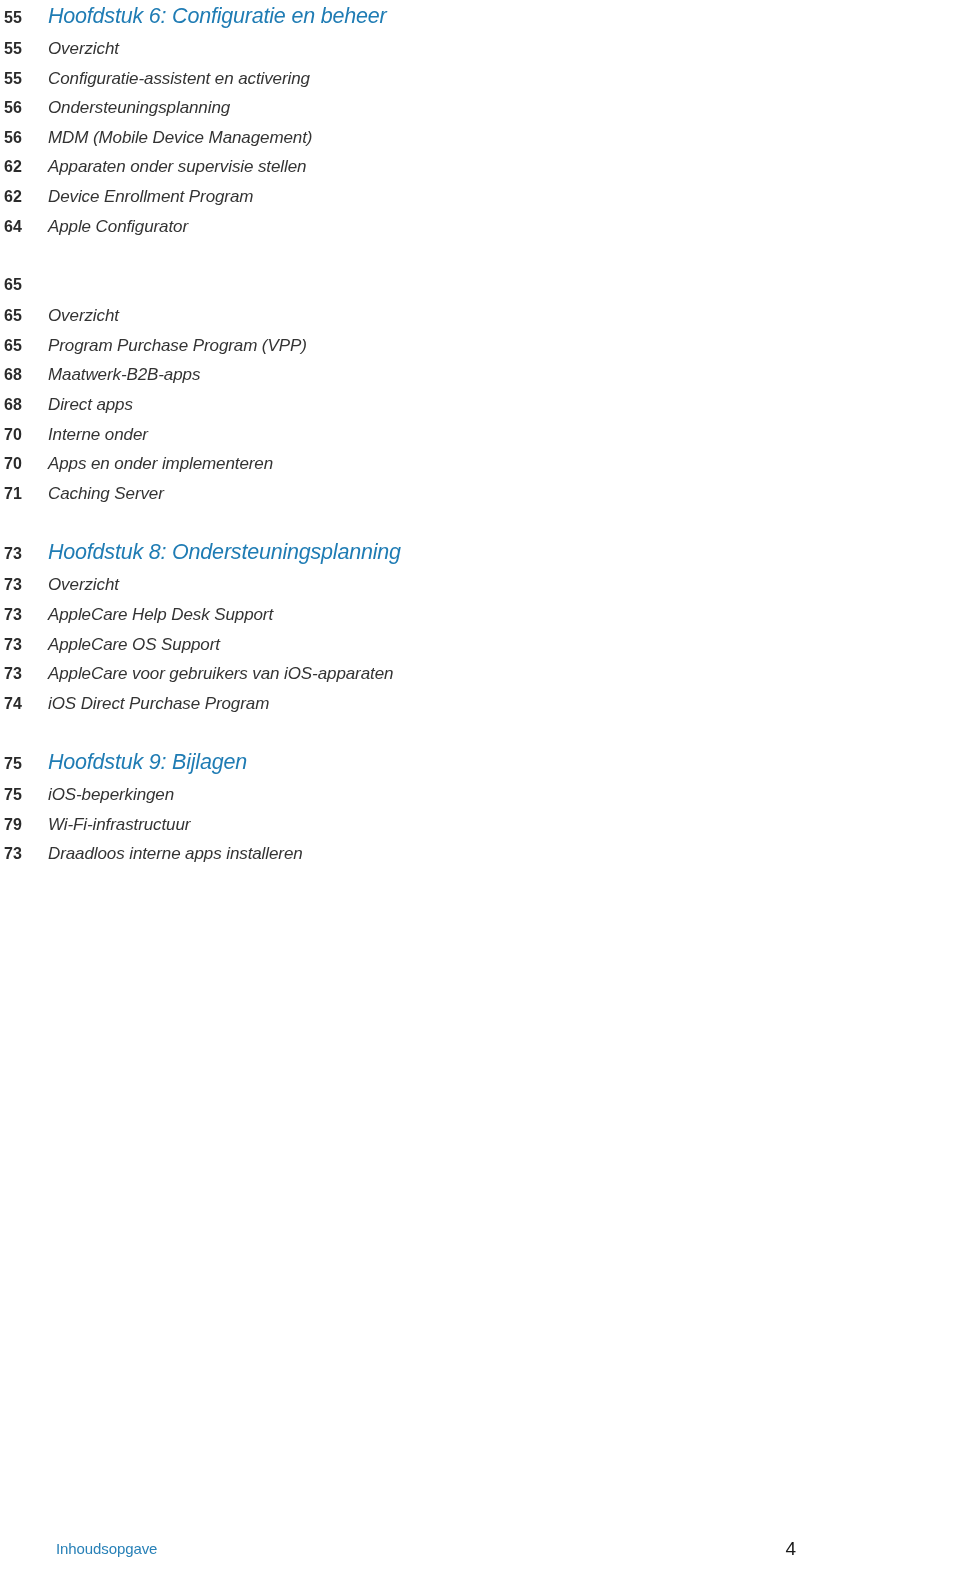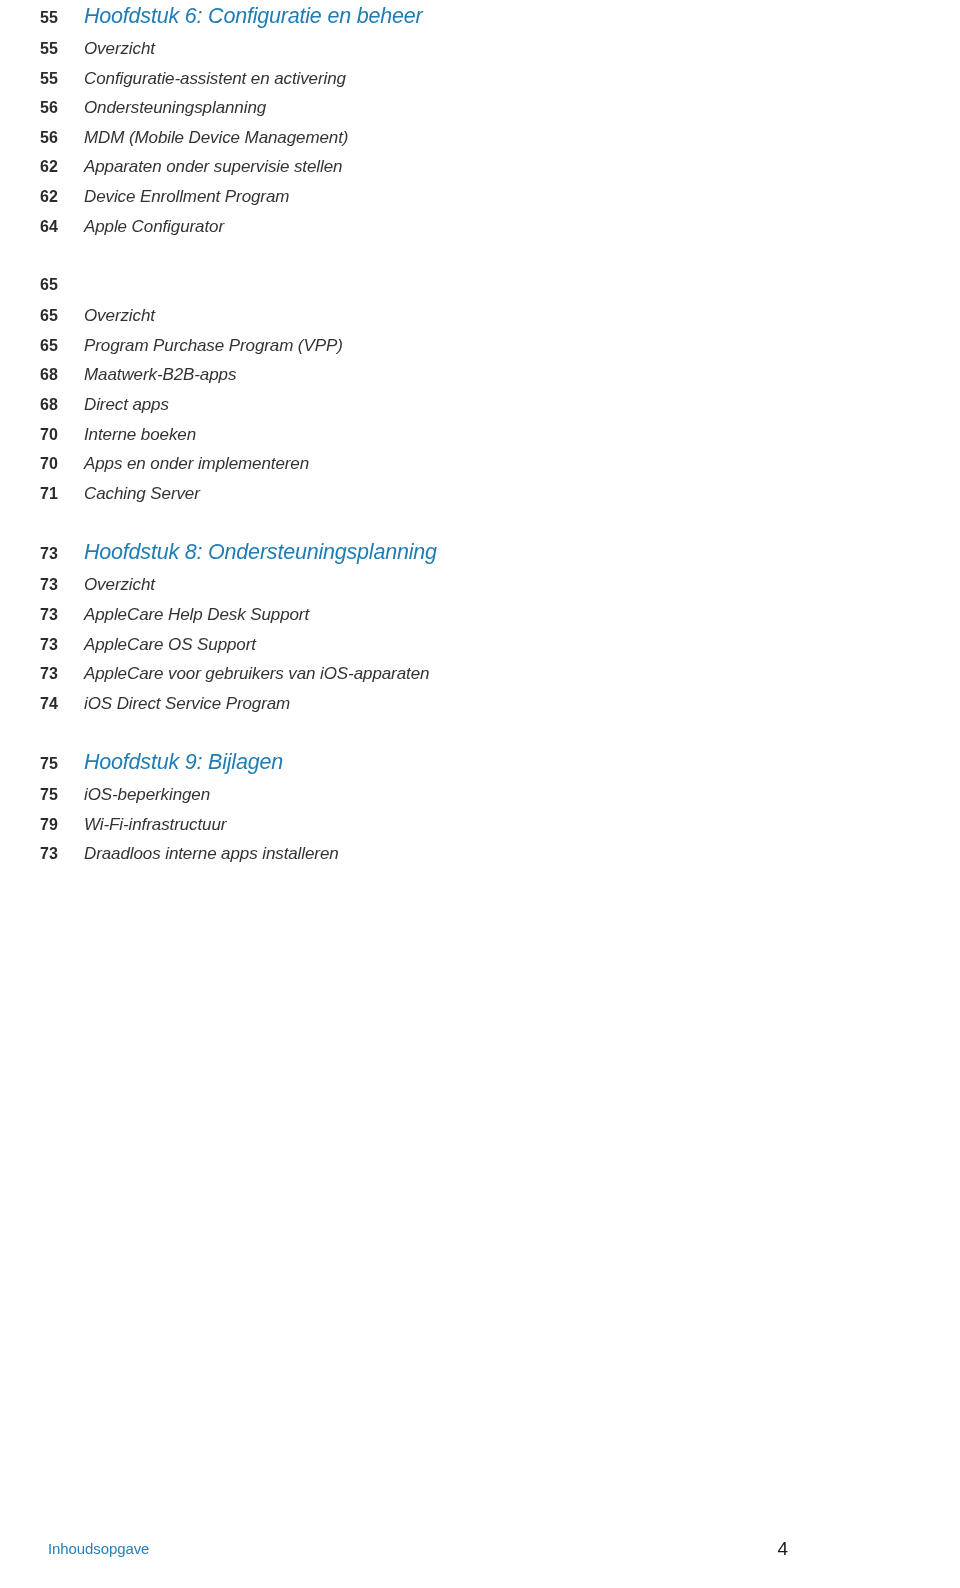--- a/index.html
+++ b/index.html
@@ -23,21 +23,20 @@
     top: 0;
     width: 960px;
     height: 1588px;
   }
 
   .toc {
     position: absolute;
     left: 0px;
     top: 0px;
     width: 900px;
-    padding-left: 36px;
   }
 
   .toc-section {
     margin-bottom: 28px;
   }
   .toc-section:last-child {
     margin-bottom: 0;
   }
 
   .toc-row {
@@ -74,21 +73,21 @@
     color: #2b2b2b;
   }
   .toc-row.chapter .label {
     font-size: 21.5px;
     color: #1f7cb4;
     letter-spacing: -0.2px;
   }
 
   .footer {
     position: absolute;
-    left: 0;
+    left: 8px;
     top: 1540px;
     width: 816px;
     height: 40px;
   }
   .footer-left {
     position: absolute;
     left: 48px;
     top: 0;
     font-size: 15px;
     color: #2780b7;
@@ -157,21 +156,21 @@
         <div class="toc-row">
           <span class="num">68</span>
           <span class="label">Maatwerk-B2B-apps</span>
         </div>
         <div class="toc-row">
           <span class="num">68</span>
           <span class="label">Direct apps</span>
         </div>
         <div class="toc-row">
           <span class="num">70</span>
-          <span class="label">Interne boeken</span>
+          <span class="label">Interne onder</span>
         </div>
         <div class="toc-row">
           <span class="num">70</span>
           <span class="label">Apps en onder implementeren</span>
         </div>
         <div class="toc-row">
           <span class="num">71</span>
           <span class="label">Caching Server</span>
         </div>
       </div>
@@ -191,21 +190,21 @@
         <div class="toc-row">
           <span class="num">73</span>
           <span class="label">AppleCare OS Support</span>
         </div>
         <div class="toc-row">
           <span class="num">73</span>
           <span class="label">AppleCare voor gebruikers van iOS-apparaten</span>
         </div>
         <div class="toc-row">
           <span class="num">74</span>
-          <span class="label">iOS Direct Service Program</span>
+          <span class="label">iOS Direct Purchase Program</span>
         </div>
       </div>
       <div class="toc-section">
         <div class="toc-row chapter">
           <span class="num">75</span>
           <span class="label">Hoofdstuk 9: Bijlagen</span>
         </div>
         <div class="toc-row">
           <span class="num">75</span>
           <span class="label">iOS-beperkingen</span>

